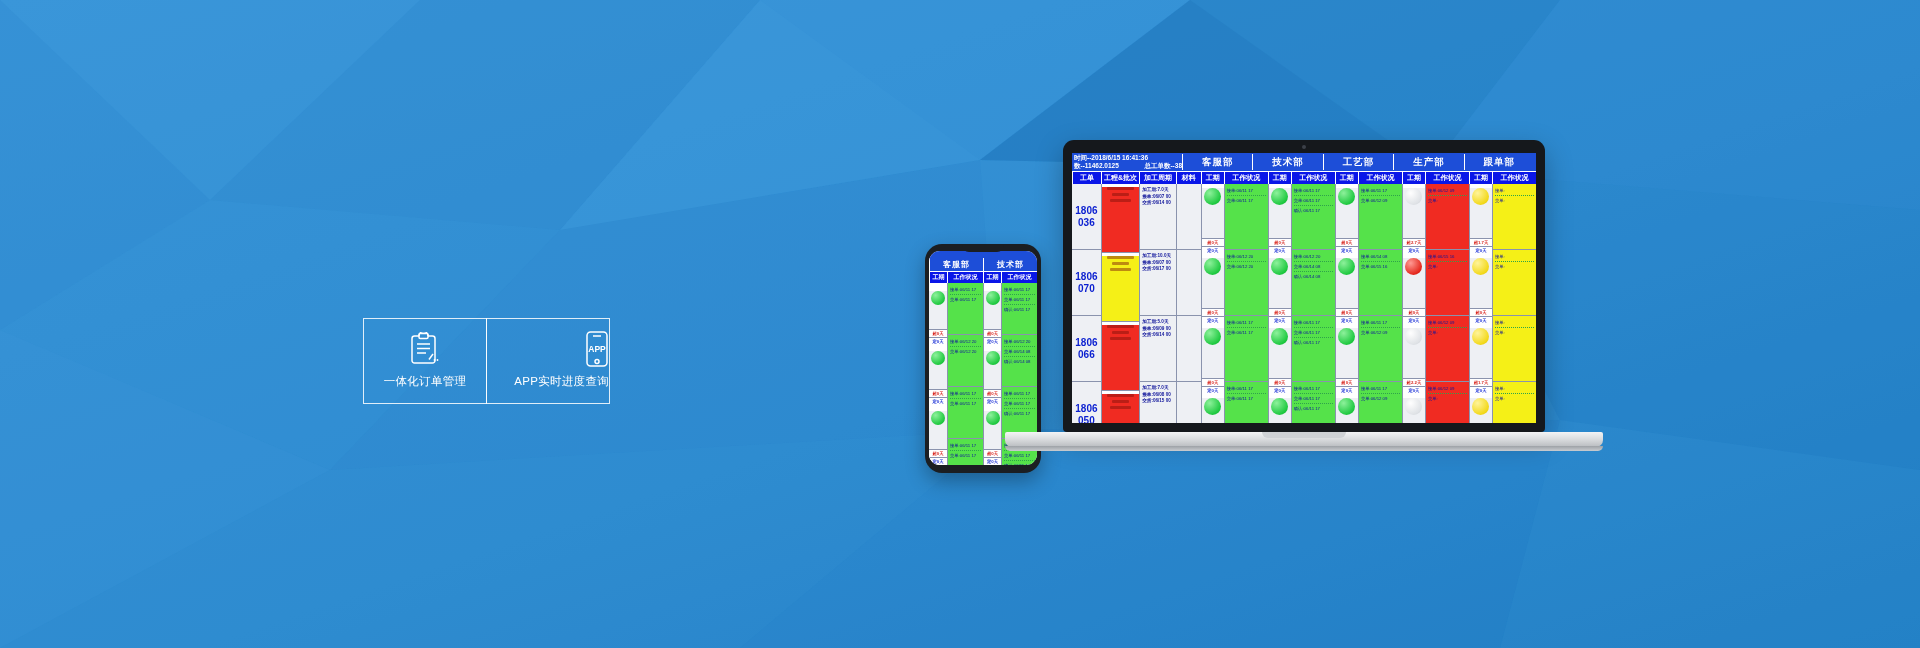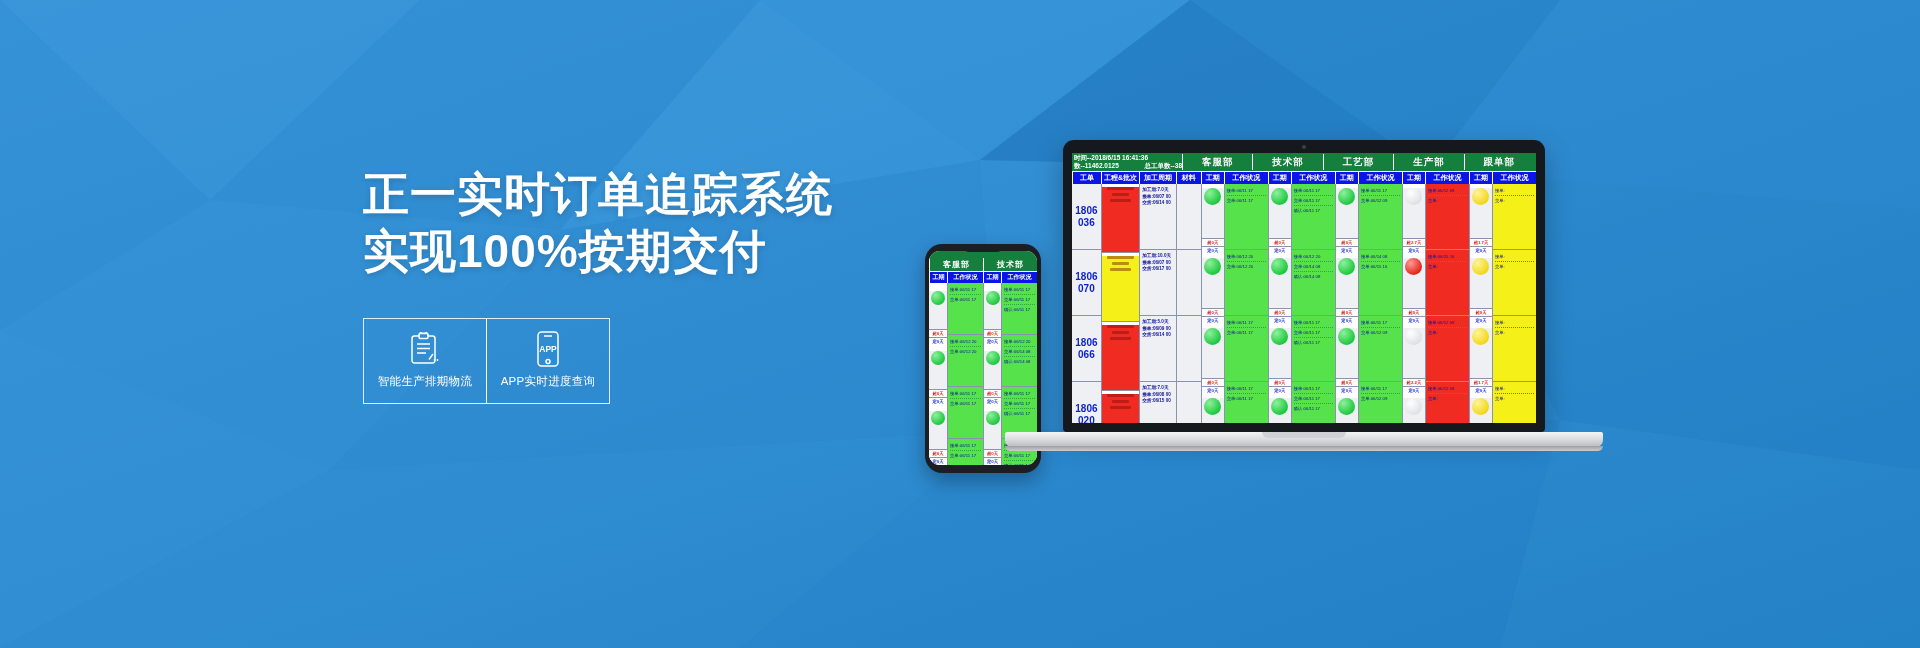--- a/index.html
+++ b/index.html
@@ -22,21 +22,21 @@
   }
   .headline .ln { font-size:46px; line-height:57px; white-space:nowrap; }
 
   
   .features { position:absolute; left:363px; top:318px; display:flex; }
   .fcard {
     width:111px; height:86px; border:1px solid rgba(255,255,255,.85);
     display:flex; flex-direction:column; align-items:center; justify-content:flex-start;
     padding-top:11px;
   }
-  .fcard + .fcard { margin-left:-1px; }
+  .fcard + .fcard { margin-left:-1px;align-items:flex-end; }
   .fcard.w2 { width:124px; }
   .ficon { height:38px; display:flex; align-items:center; justify-content:center; }
   .flabel { color:#fff; font-size:11.5px; margin-top:6px; white-space:nowrap; letter-spacing:.3px; }
 
   
   #laptop { position:absolute; left:1063px; top:140px; width:500px; height:330px; }
   .lid {
     position:absolute; left:0; top:0; width:482px; height:292px;
     background:#15181c; border-radius:11px 11px 4px 4px;
     box-shadow:0 10px 28px rgba(0,0,0,.28);
@@ -65,21 +65,21 @@
     position:absolute; inset:0; background:#1b1e22; border-radius:17px;
     box-shadow:0 8px 20px rgba(0,0,0,.3); padding:7px 4px 8px 4px;
   }
   .pnotch {
     position:absolute; left:50%; top:0; transform:translateX(-50%);
     width:42px; height:8px; background:#1b1e22; border-radius:0 0 7px 7px; z-index:5;
   }
   .pscreen { width:100%; height:100%; background:#fff; border-radius:11px; overflow:hidden; position:relative; }
 
   
-  .hdr { background:#15803d; color:#fff; }
+  .hdr { background:#1d4ed8; color:#fff; }
   .hdr-top { display:flex; font-size:6.5px; font-weight:bold; padding:1px 2px; line-height:8px; }
   .hdr-meta { width:108px; }
   .hdr-meta div { white-space:nowrap; }
   .deptrow { display:flex; flex:1; }
   .dept {
     flex:1; text-align:center; font-size:9.5px; font-weight:bold;
     border-left:1px solid #fff; display:flex; align-items:center; justify-content:center;
     letter-spacing:1px;
   }
   .subhdr { display:flex; background:#0a16e8; color:#fff; font-size:7px; font-weight:bold; }
@@ -141,43 +141,39 @@
     <polygon points="980,160 1430,170 1560,420 1000,430" fill="#3596d8" opacity=".20"></polygon>
     <polygon points="1430,170 1920,210 1920,470 1560,420" fill="#2582c8" opacity=".30"></polygon>
     <polygon points="0,330 330,470 0,648" fill="#3a97da" opacity=".22"></polygon>
     <polygon points="330,470 1000,430 740,648 0,648" fill="#3190d3" opacity=".18"></polygon>
     <polygon points="1000,430 1560,420 1500,648 740,648" fill="#2886cc" opacity=".22"></polygon>
     <polygon points="1560,420 1920,470 1920,648 1500,648" fill="#3594d6" opacity=".20"></polygon>
     <polygon points="760,0 980,160 560,230" fill="#4aa3e1" opacity=".14"></polygon>
     <polygon points="1190,0 1430,170 980,160" fill="#1d75bb" opacity=".30"></polygon>
   </svg>
 
-  <div class="headline">
-    <div class="ln">正一实时订单追踪系统</div>
-    <div class="ln">实现100%按期交付</div>
-  </div>
 
   <div class="features">
 
 
     <div class="fcard w2">
       <div class="ficon">
         <svg width="30" height="34" viewBox="0 0 30 34" fill="none" stroke="#ffffff" stroke-width="1.5">
           <path d="M9 4H4.5A2.5 2.5 0 0 0 2 6.5v22A2.5 2.5 0 0 0 4.5 31h18a2.5 2.5 0 0 0 2.5-2.5V6.5A2.5 2.5 0 0 0 22.5 4H18"></path>
           <path d="M9 4a4.5 4.5 0 0 1 9 0"></path>
           <rect x="9" y="1.5" width="9" height="5" rx="1.2"></rect>
           <line x1="7" y1="12" x2="20" y2="12"></line>
           <line x1="7" y1="16.5" x2="20" y2="16.5"></line>
           <line x1="7" y1="21" x2="16" y2="21"></line>
           <path d="M19 27.5l4-5.5"></path>
           <circle cx="24.5" cy="28" r="0.9" fill="#fff" stroke="none"></circle>
           <circle cx="27.5" cy="28" r="0.9" fill="#fff" stroke="none"></circle>
         </svg>
       </div>
-      <div class="flabel">智能生产排期物流</div>
+      <div class="flabel">一体化订单管理</div>
     </div>
 
     <div class="fcard w2">
       <div class="ficon">
         <svg width="24" height="36" viewBox="0 0 24 36" fill="none" stroke="#ffffff" stroke-width="1.5">
           <rect x="2" y="1" width="20" height="34" rx="3.5"></rect>
           <line x1="8" y1="5" x2="16" y2="5"></line>
           <circle cx="12" cy="30.5" r="2"></circle>
           <text x="12" y="21" font-family="Liberation Sans, sans-serif" font-size="8.5" font-weight="bold" fill="#ffffff" stroke="none" text-anchor="middle">APP</text>
         </svg>
@@ -356,21 +352,21 @@
                 <div class="cell wo bg-white" style="height:66px">
                   <span>1806</span>
                   <span>070</span>
                 </div>
                 <div class="cell wo bg-white" style="height:66px">
                   <span>1806</span>
                   <span>066</span>
                 </div>
                 <div class="cell wo bg-white" style="height:66px">
                   <span>1806</span>
-                  <span>020</span>
+                  <span>050</span>
                 </div>
               </div>
               <div class="col" style="width:40px">
                 <div class="cell proj" style="height:66px;background:#f02b22">
                   <div class="blurline" style="width:70%;background:#7a1008"></div>
                   <div class="blurline" style="width:45%;background:#7a1008"></div>
                   <div class="blurline" style="width:55%;background:#7a1008"></div>
                 </div>
                 <div class="cell proj" style="height:66px;background:#f5f017">
                   <div class="blurline" style="width:70%;background:#7a1008"></div>

